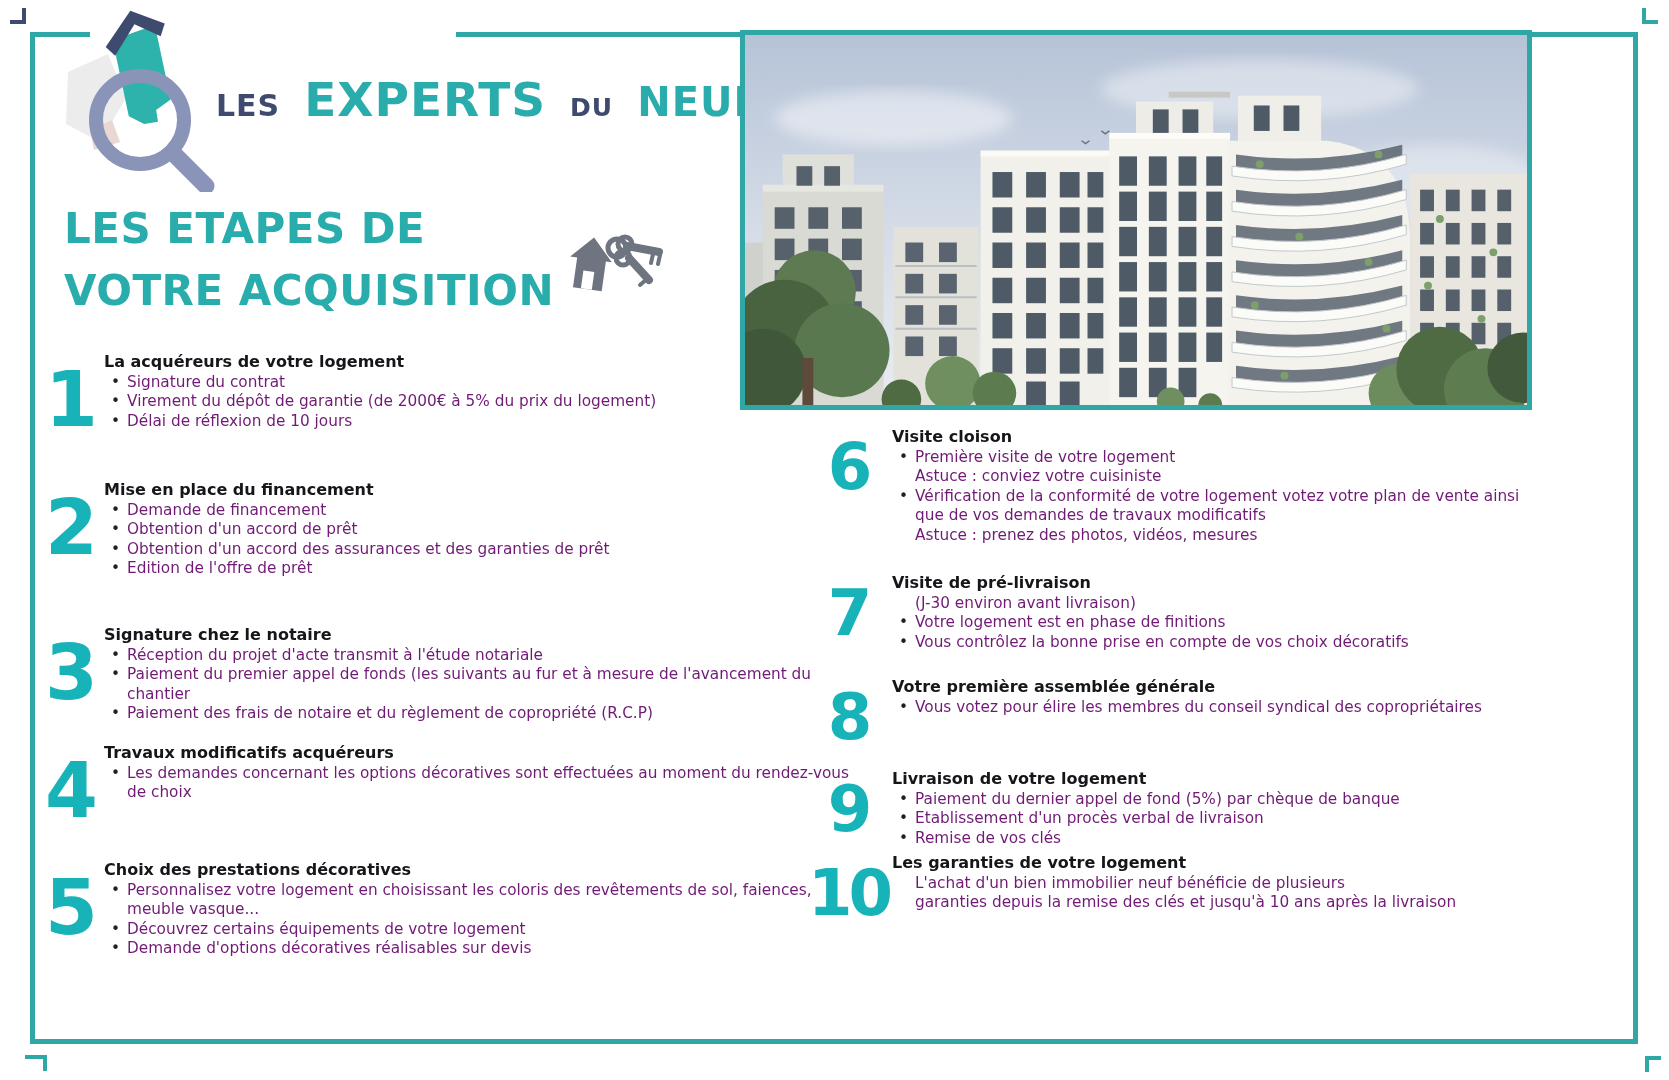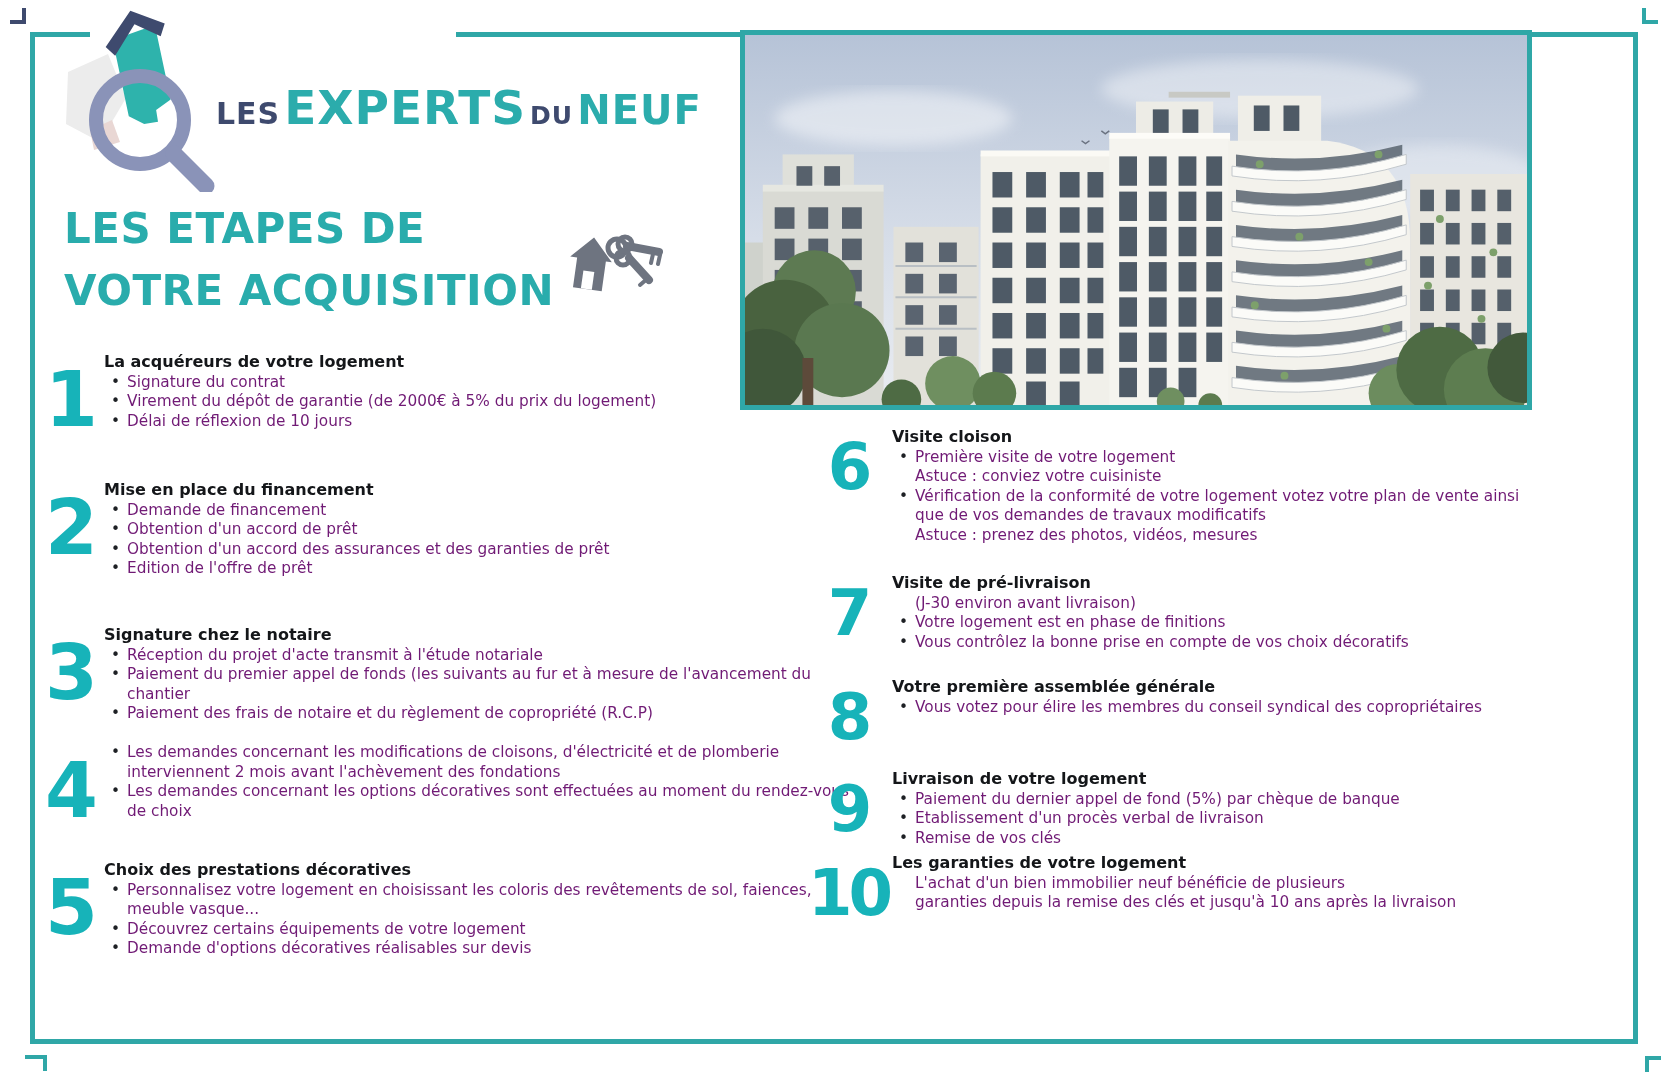--- a/index.html
+++ b/index.html
@@ -14,21 +14,21 @@
 
   
   .mark { position:absolute; width:16px; height:16px; }
   #mark-tl { left:10px;  top:8px;    border-right:4px solid #3E4A6E; border-bottom:4px solid #3E4A6E; }
   #mark-tr { left:1642px;top:8px;    border-left:4px solid #2FA7A7;  border-bottom:4px solid #2FA7A7; }
   #mark-bl { left:25px;  top:1055px; border-top:4px solid #2FA7A7;   border-right:4px solid #2FA7A7; width:22px;}
   #mark-br { left:1645px;top:1056px; border-top:4px solid #2FA7A7;   border-left:4px solid #2FA7A7; }
 
   
   #logo-graphic { position:absolute; left:60px; top:2px; width:158px; height:190px; }
-  #logo-text { position:absolute; left:216px; top:80px; display:flex; align-items:baseline; gap:4px; white-space:nowrap; }
+  #logo-text { position:absolute; left:216px; top:72px; display:flex; align-items:baseline; gap:24px; white-space:nowrap; }
   #logo-text .w-les  { font-size:30px; font-weight:600; color:#3E4A6E; letter-spacing:1px; }
   #logo-text .w-exp  { font-size:47px; font-weight:700; color:#2BACAC; letter-spacing:1px; }
   #logo-text .w-du   { font-size:25px; font-weight:600; color:#3E4A6E; letter-spacing:1px; }
   #logo-text .w-neuf { font-size:40px; font-weight:700; color:#2BACAC; letter-spacing:1px; }
 
   
   #title { position:absolute; left:64px; top:198px; color:#29ACAC; font-weight:700;
            font-size:42px; line-height:62px; letter-spacing:.5px; }
   #key-icon { position:absolute; left:565px; top:222px; width:105px; height:80px; }
 
@@ -352,22 +352,22 @@
             <li class="bullet">Réception du projet d'acte transmit à l'étude notariale</li>
             <li class="bullet">Paiement du premier appel de fonds (les suivants au fur et à mesure de l'avancement du chantier</li>
             <li class="bullet">Paiement des frais de notaire et du règlement de copropriété (R.C.P)</li>
           </ul>
       </div>
     </div>
 
     <div class="step col-left" style="left: 45px; top: 743px; width: 805px;">
       <div class="step-number">4</div>
       <div class="step-body">
-        <ul class="step-items">
-            <li class="bullet">Les demandes concernant les modifications de cloisons, d'électricité et de plomberie interviennent 2 mois avant l'achèvement des fondations</li>
+        <div class="step-heading">Travaux modificatifs acquéreurs</div>
+        <ul class="step-items">
             <li class="bullet">Les demandes concernant les options décoratives sont effectuées au moment du rendez-vous de choix</li>
           </ul>
       </div>
     </div>
 
     <div class="step col-left" style="left: 45px; top: 860px; width: 805px;">
       <div class="step-number">5</div>
       <div class="step-body">
         <div class="step-heading">Choix des prestations décoratives</div>
         <ul class="step-items">

